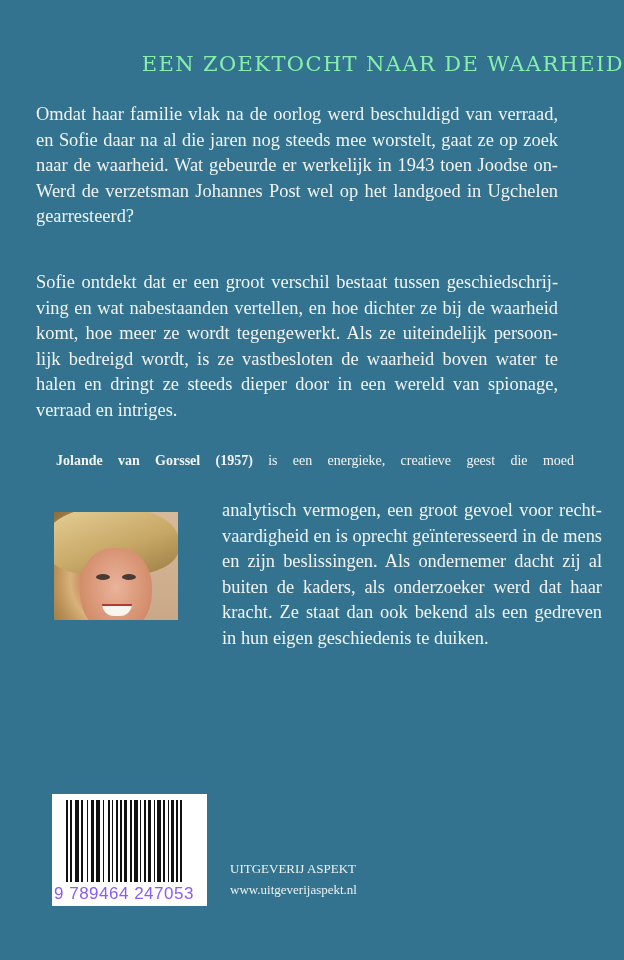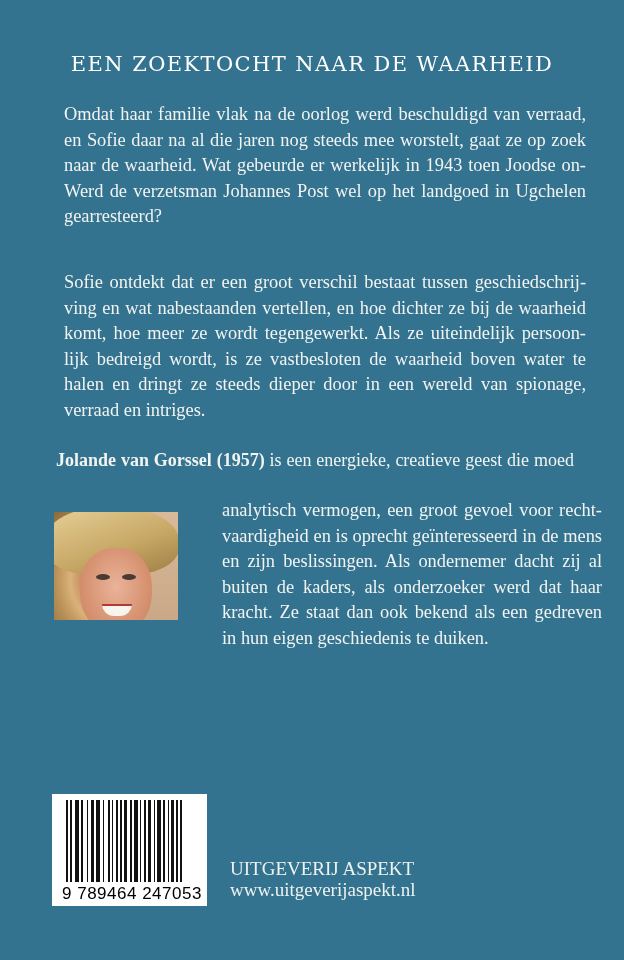--- a/index.html
+++ b/index.html
@@ -6,35 +6,35 @@
   body {
     width: 624px; height: 960px;
     background: #34738f;
     color: #f2f4f2;
     font-family: "Liberation Serif", "DejaVu Serif", serif;
     position: relative;
     overflow: hidden;
   }
   .title {
     position: absolute; left: 0; top: 52px; width: 624px;
-    text-align: center;
+    text-align: right;
     font-family: "DejaVu Serif", serif;
     font-size: 21px; letter-spacing: 1.4px; font-weight: normal;
-    color: #ffffff;
+    color: #86efac;
   }
   .para {
-    position: absolute; left: 64px; width: 522px;
+    position: absolute; left: 36px; width: 522px;
     font-size: 18.4px; line-height: 25.5px;
     text-align: justify;
   }
   .p1 { top: 102px; }
   .p2 { top: 270px; }
   .line { display: block; text-align: justify; text-align-last: justify; white-space: nowrap; }
   .line.last { text-align-last: left; }
-  .bio-top { position: absolute; left: 52px; top: 448px; width: 522px; font-size: 18px; line-height: 25.5px; }
+  .bio-top { position: absolute; left: 52px; top: 448px; width: 522px; font-size: 14px; line-height: 25.5px; }
   .bio-top .line { white-space: nowrap; }
   .bio-right { position: absolute; left: 194px; top: 498px; width: 380px; font-size: 18.4px; line-height: 25.5px; margin-left: 28px; }
   .bold { font-weight: bold; }
   .photo {
     position: absolute; left: 54px; top: 512px; width: 124px; height: 108px;
     background: radial-gradient(ellipse at 50% 62%, #e4a98a 0 28%, #c98a62 38%, #d9b27a 52%, #b88f55 70%, #8a6a3c 100%);
     overflow: hidden;
   }
   .photo .bg { position:absolute; right:0; top:0; width:40px; height:108px; background: linear-gradient(#d8b99a,#caa887); }
   .photo .hair { position:absolute; left:-10px; top:-6px; width:135px; height:70px; border-radius: 50% 50% 40% 40%; background: linear-gradient(160deg,#e8d29a,#c6a664 60%,#9c7b44); }
@@ -43,25 +43,24 @@
   .photo .eye.l { left:42px; } .photo .eye.r { left:68px; }
   .photo .mouth { position:absolute; left:48px; top:92px; width:30px; height:10px; border-radius: 0 0 15px 15px; background:#f8f4ee; border-top:2px solid #b23a32; }
   .barcode {
     position: absolute; left: 52px; top: 794px; width: 155px; height: 112px;
     background: #ffffff;
   }
   .bars { position: absolute; left: 14px; top: 6px; width: 130px; height: 82px; display: flex; align-items: stretch; }
   .bars span { display: block; height: 100%; background: #111; }
   .bc-digits {
     position: absolute; left: 2px; bottom: 2px; width: 152px;
-    font-family: "Liberation Sans", sans-serif; font-size: 17px; color:#000000; letter-spacing: 0.5px;
+    font-family: "Liberation Sans", sans-serif; font-size: 17px; color:#8b5cf6; letter-spacing: 0.5px;
     white-space: nowrap;
-    margin-left: 8px;
   }
-  .publisher { position: absolute; left: 230px; top: 858px; font-size: 19px; line-height: 21px; color:#eef2f0; }
+  .publisher { position: absolute; left: 230px; top: 858px; font-size: 13px; line-height: 21px; color:#eef2f0; }
 </style>
 </head>
 <body>
 
 <div class="title">EEN ZOEKTOCHT NAAR DE WAARHEID</div>
 
 <div class="para p1">
   <span class="line">Omdat haar familie vlak na de oorlog werd beschuldigd van verraad,</span>
   <span class="line">en Sofie daar na al die jaren nog steeds mee worstelt, gaat ze op zoek</span>
   <span class="line">naar de waarheid. Wat gebeurde er werkelijk in 1943 toen Joodse on-</span>

